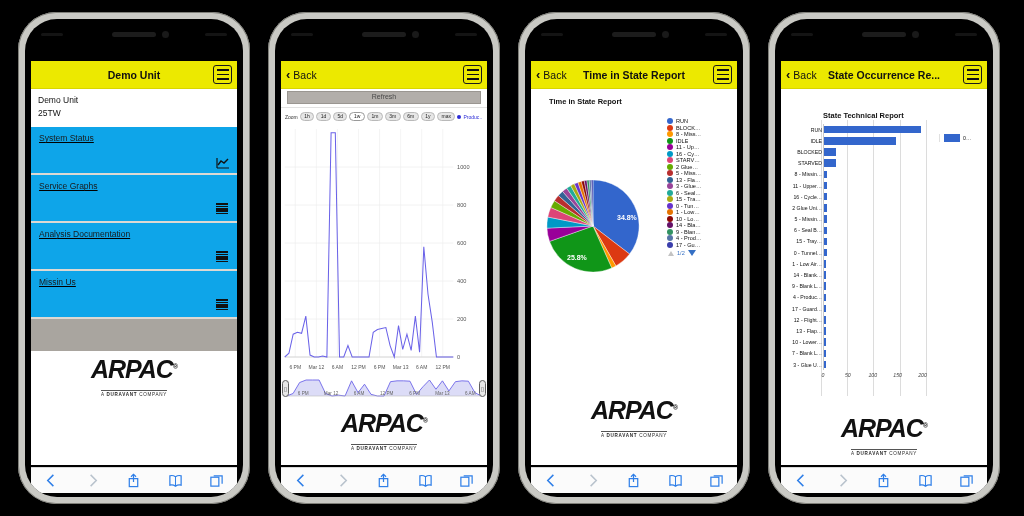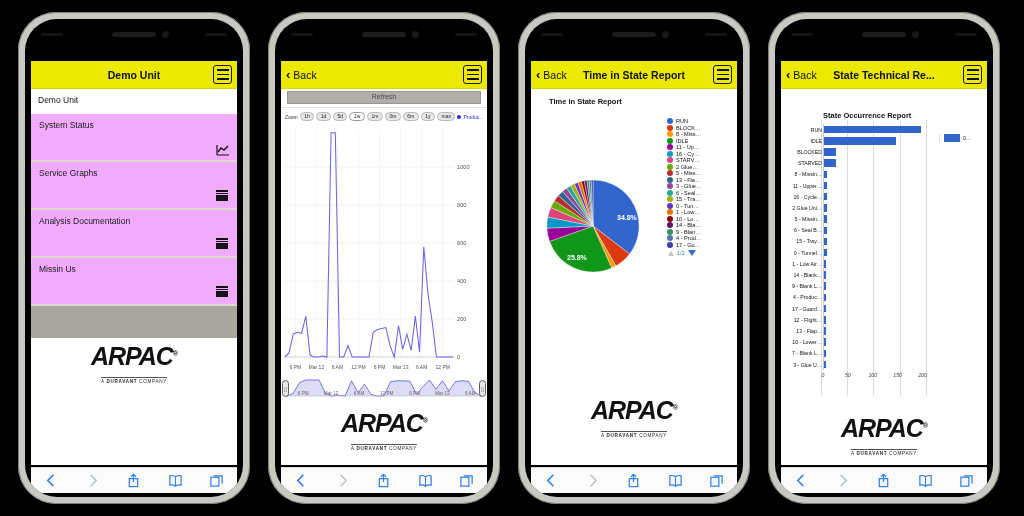--- a/index.html
+++ b/index.html
@@ -69,21 +69,21 @@
     width: 19px; height: 19px; border: 1.6px solid #1a1a1a;
     border-radius: 3px; background: #ece900;
     display: flex; flex-direction: column; justify-content: center;
     align-items: center; gap: 2.5px;
   }
   .hamburger i { display: block; width: 12px; height: 1.8px; background: #111; }
 
   
   .unit-head { background: #fff; padding: 5px 7px 7px; }
   .unit-head div { font-size: 8.5px; color: #111; line-height: 1.55; }
-  .menu-list { background: #f0abfc; }
+  .menu-list { background: #0ea5e9; text-decoration: underline; }
   .menu-item {
     position: relative; height: 48px; border-bottom: 2px solid #ddd9d3;
     padding: 6px 8px;
   }
   .menu-item .label { font-size: 8.5px; color: #1a1a1a; }
   .menu-item .mico {
     position: absolute; right: 8px; bottom: 6px;
     width: 13px; height: 12px; color: #111;
   }
   .menu-filler { height: 32px; background: #a9a59f; }
@@ -223,20 +223,21 @@
           <div class="nav-title">Demo Unit</div>
           <div class="hamburger">
               <i></i>
               <i></i>
               <i></i>
             </div>
         </div>
 
         <div class="unit-head">
           <div>Demo Unit</div>
+          <div>25TW</div>
         </div>
 
         <div class="menu-list">
           <div class="menu-item">
             <div class="label">System Status</div>
             <div class="mico">
               <svg viewBox="0 0 14 12" width="14" height="12">
                   <polyline points="1,11 1,1" stroke="#111" stroke-width="1.2" fill="none"></polyline>
                   <polyline points="1,11 13,11" stroke="#111" stroke-width="1.2" fill="none"></polyline>
                   <polyline points="2,8 5,4 8,6 12,2" stroke="#111" stroke-width="1.4" fill="none"></polyline>
@@ -609,30 +610,30 @@
       <div class="speaker"></div>
       <div class="camera"></div>
       <div class="sensor-r"></div>
 
       <div class="screen">
         <div class="navbar">
           <div class="nav-back">
             <span class="chev">‹</span>
             <span>Back</span>
           </div>
-          <div class="nav-title">State Technical Re...</div>
+          <div class="nav-title">State Occurrence Re...</div>
           <div class="hamburger">
               <i></i>
               <i></i>
               <i></i>
             </div>
         </div>
 
         <div style="height:14px"></div>
-        <div class="rpt-title" style="padding-left:42px">State Occurrence Report</div>
+        <div class="rpt-title" style="padding-left:42px">State Technical Report</div>
 
         <div class="bar-area">
           <div class="bgrid" id="bar-grid">
               <i style="left: 0%;"></i>
               <i style="left: 22.2222%;"></i>
               <i style="left: 44.4444%;"></i>
               <i style="left: 66.6667%;"></i>
               <i style="left: 88.8889%;"></i>
             </div>
           <div class="bar-rows" id="bar-rows">

